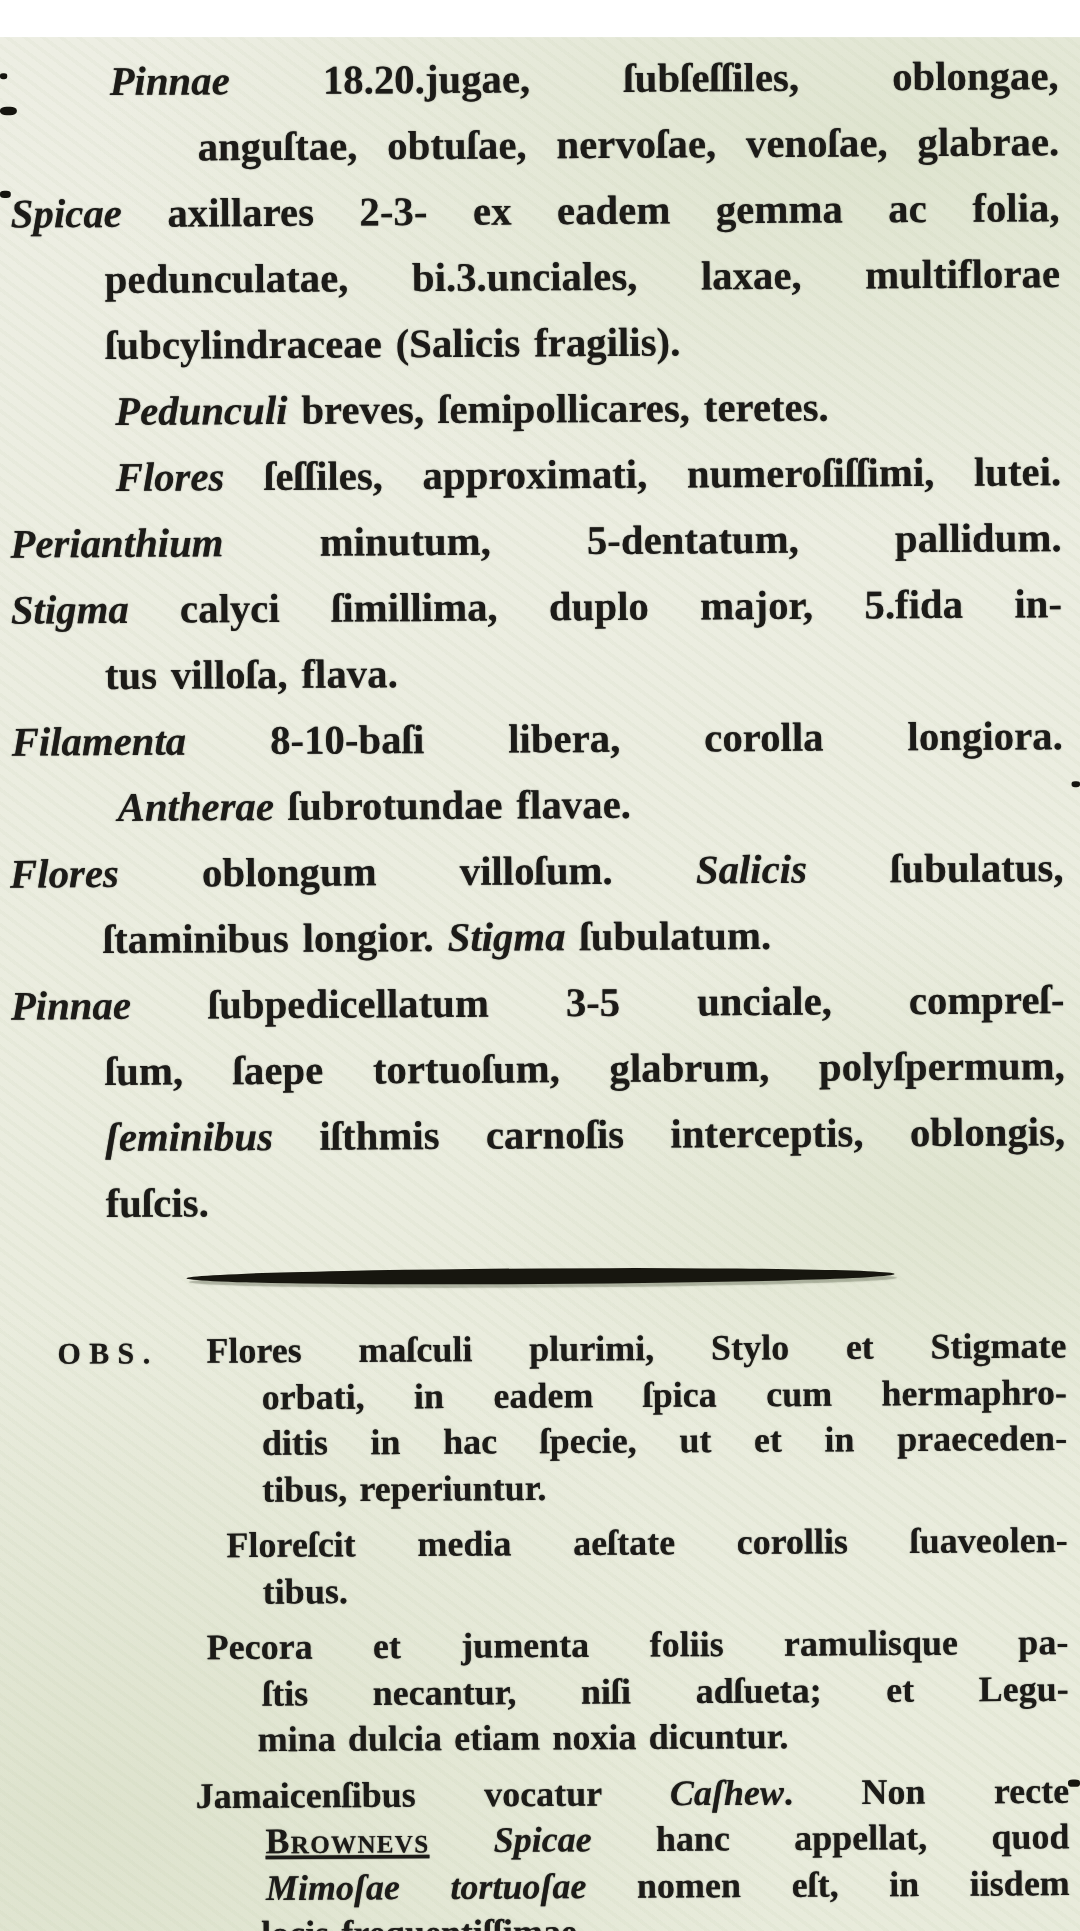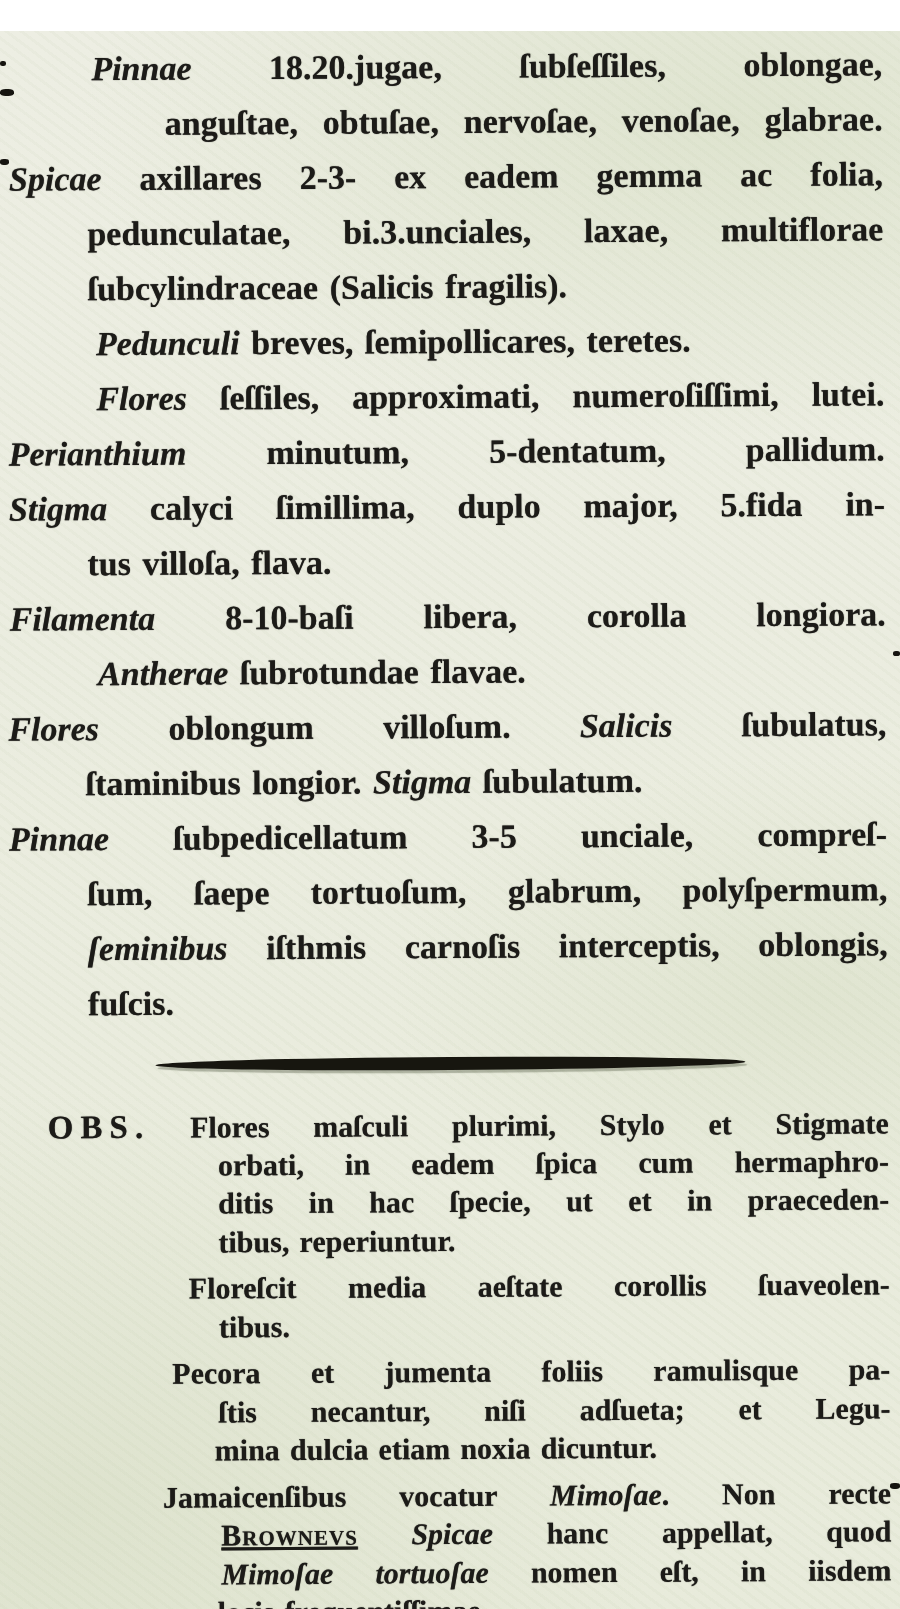--- a/index.html
+++ b/index.html
@@ -32,21 +32,21 @@
     font-weight: bold;
     word-spacing: 0.09em;
     text-shadow: 0 0 1px rgba(25,24,20,0.75);
   }
   .main-line { font-size: 34px; line-height: 55px; height: 55px; }
   .obs-line  { font-size: 30px; line-height: 38.5px; height: 38.5px; }
   .justify { text-align: justify; text-align-last: justify; }
   .seg-italic { font-style: italic; }
   .seg-smallcaps { font-variant: small-caps; letter-spacing: 1px; text-decoration: underline; }
   .seg-label {
-    font-size: 33px;
+    font-size: 25px;
     letter-spacing: 7px;
     padding-right: 40px;
     font-weight: bold;
   }
   .divider {
     width: 590px;
     height: 13px;
     margin: 28px 0 0 153px;
     background: #17160f;
     border-radius: 50%;
@@ -91,21 +91,21 @@
     <div class="obs-section" id="obs-lines">
         <div class="text-line obs-line justify" style="margin-left: 45px;"><span class="seg-label">OBS.</span><span class="seg-normal">Flores maſculi plurimi, Stylo et Stigmate</span></div>
         <div class="text-line obs-line justify" style="margin-left: 215px;"><span class="seg-normal">orbati, in eadem ſpica cum hermaphro-</span></div>
         <div class="text-line obs-line justify" style="margin-left: 215px;"><span class="seg-normal">ditis in hac ſpecie, ut et in praeceden-</span></div>
         <div class="text-line obs-line" style="margin-left: 215px;"><span class="seg-normal">tibus, reperiuntur.</span></div>
         <div class="text-line obs-line justify para-break" style="margin-left: 185px;"><span class="seg-normal">Floreſcit media aeſtate corollis ſuaveolen-</span></div>
         <div class="text-line obs-line" style="margin-left: 215px;"><span class="seg-normal">tibus.</span></div>
         <div class="text-line obs-line justify para-break" style="margin-left: 168px;"><span class="seg-normal">Pecora et jumenta foliis ramulisque pa-</span></div>
         <div class="text-line obs-line justify" style="margin-left: 214px;"><span class="seg-normal">ſtis necantur, niſi adſueta; et Legu-</span></div>
         <div class="text-line obs-line" style="margin-left: 210px;"><span class="seg-normal">mina dulcia etiam noxia dicuntur.</span></div>
-        <div class="text-line obs-line justify para-break" style="margin-left: 158px;"><span class="seg-normal">Jamaicenſibus vocatur </span><span class="seg-italic">Mimoſae</span><span class="seg-normal">.  Non recte</span></div>
+        <div class="text-line obs-line justify para-break" style="margin-left: 158px;"><span class="seg-normal">Jamaicenſibus vocatur </span><span class="seg-italic">Caſhew</span><span class="seg-normal">.  Non recte</span></div>
         <div class="text-line obs-line justify" style="margin-left: 216px;"><span class="seg-smallcaps">Brownevs</span><span class="seg-normal"> </span><span class="seg-italic">Spicae</span><span class="seg-normal"> hanc appellat, quod</span></div>
         <div class="text-line obs-line justify" style="margin-left: 216px;"><span class="seg-italic">Mimoſae tortuoſae</span><span class="seg-normal"> nomen eſt, in iisdem</span></div>
         <div class="text-line obs-line" style="margin-left: 212px;"><span class="seg-normal">locis frequentiſſimae.</span></div>
       </div>
   </div>
   <div class="speck speck1"></div>
   <div class="speck speck2"></div>
   <div class="speck speck3"></div>
   <div class="speck speck4"></div>
   <div class="speck speck5"></div>

